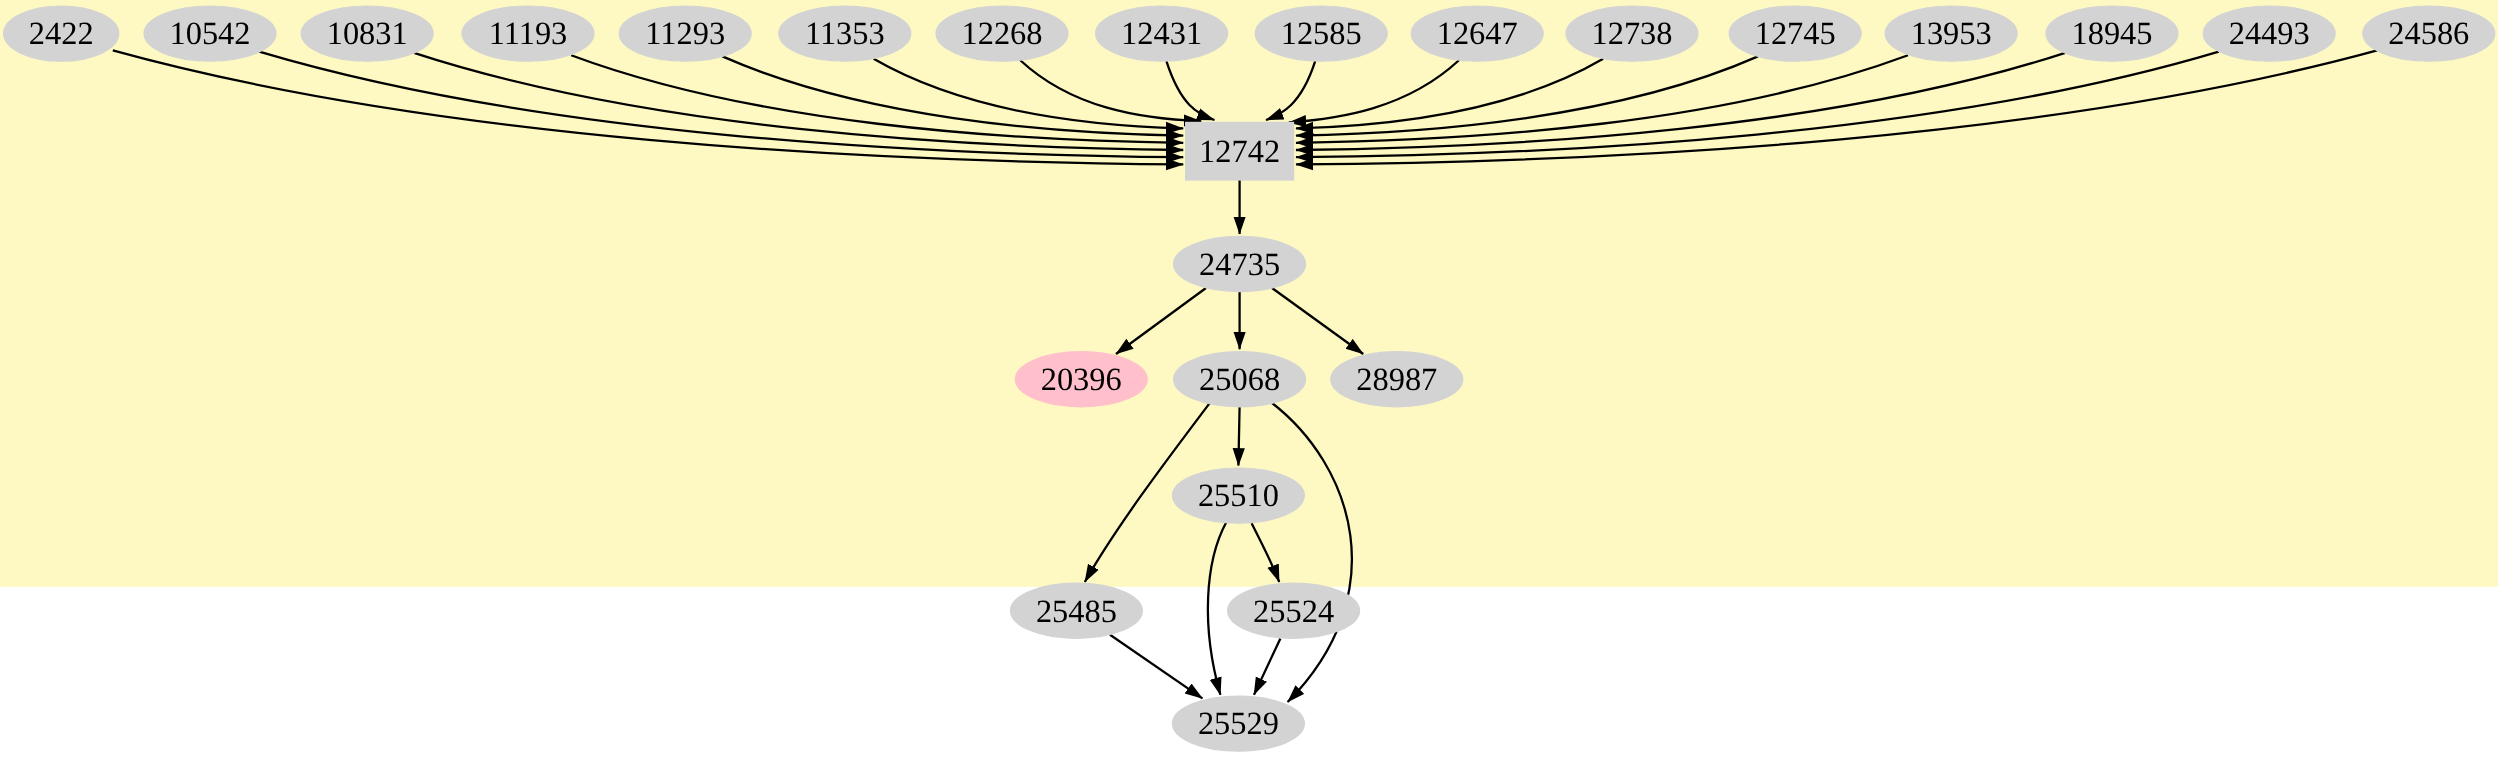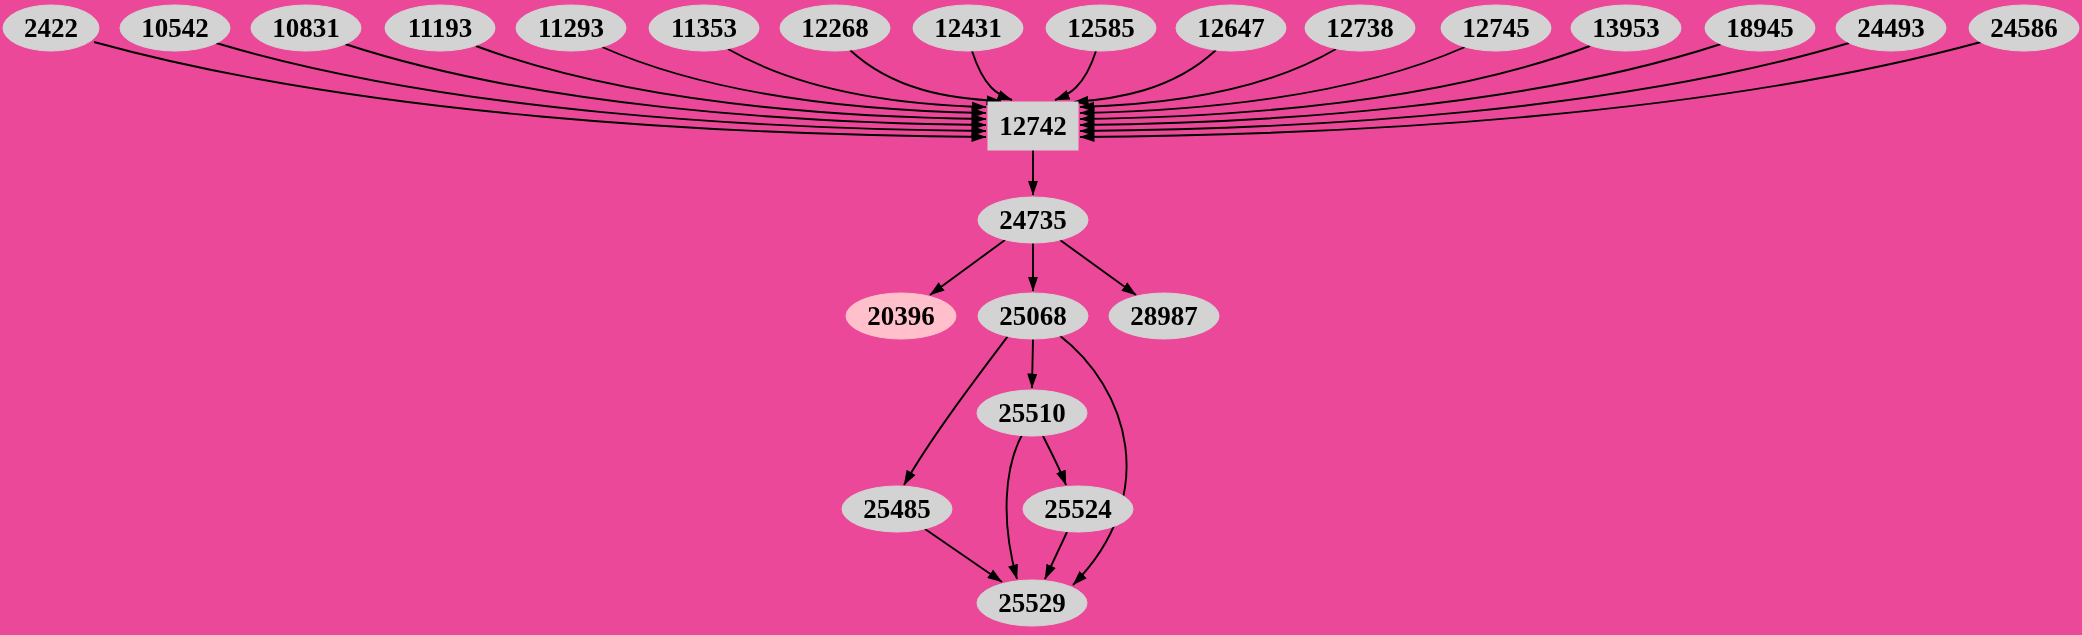--- a/index.html
+++ b/index.html
@@ -7,23 +7,22 @@
     padding: 0;
     background: #ffffff;
     width: 2082px;
     height: 635px;
     overflow: hidden;
     font-family: "Liberation Serif", "DejaVu Serif", serif;
   }
   #graph-wrap {
     position: relative;
     width: 2082px;
-    height: 635px;
-    background: #ec4899;
-    font-weight: bold;
+    height: 489px;
+    background: #fef9c3;
   }
   svg { display: block; }
   .node-label {
     font-family: "Liberation Serif", "DejaVu Serif", serif;
     font-size: 27px;
     fill: #000000;
     text-anchor: middle;
     user-select: none;
   }
   .edge-path {

